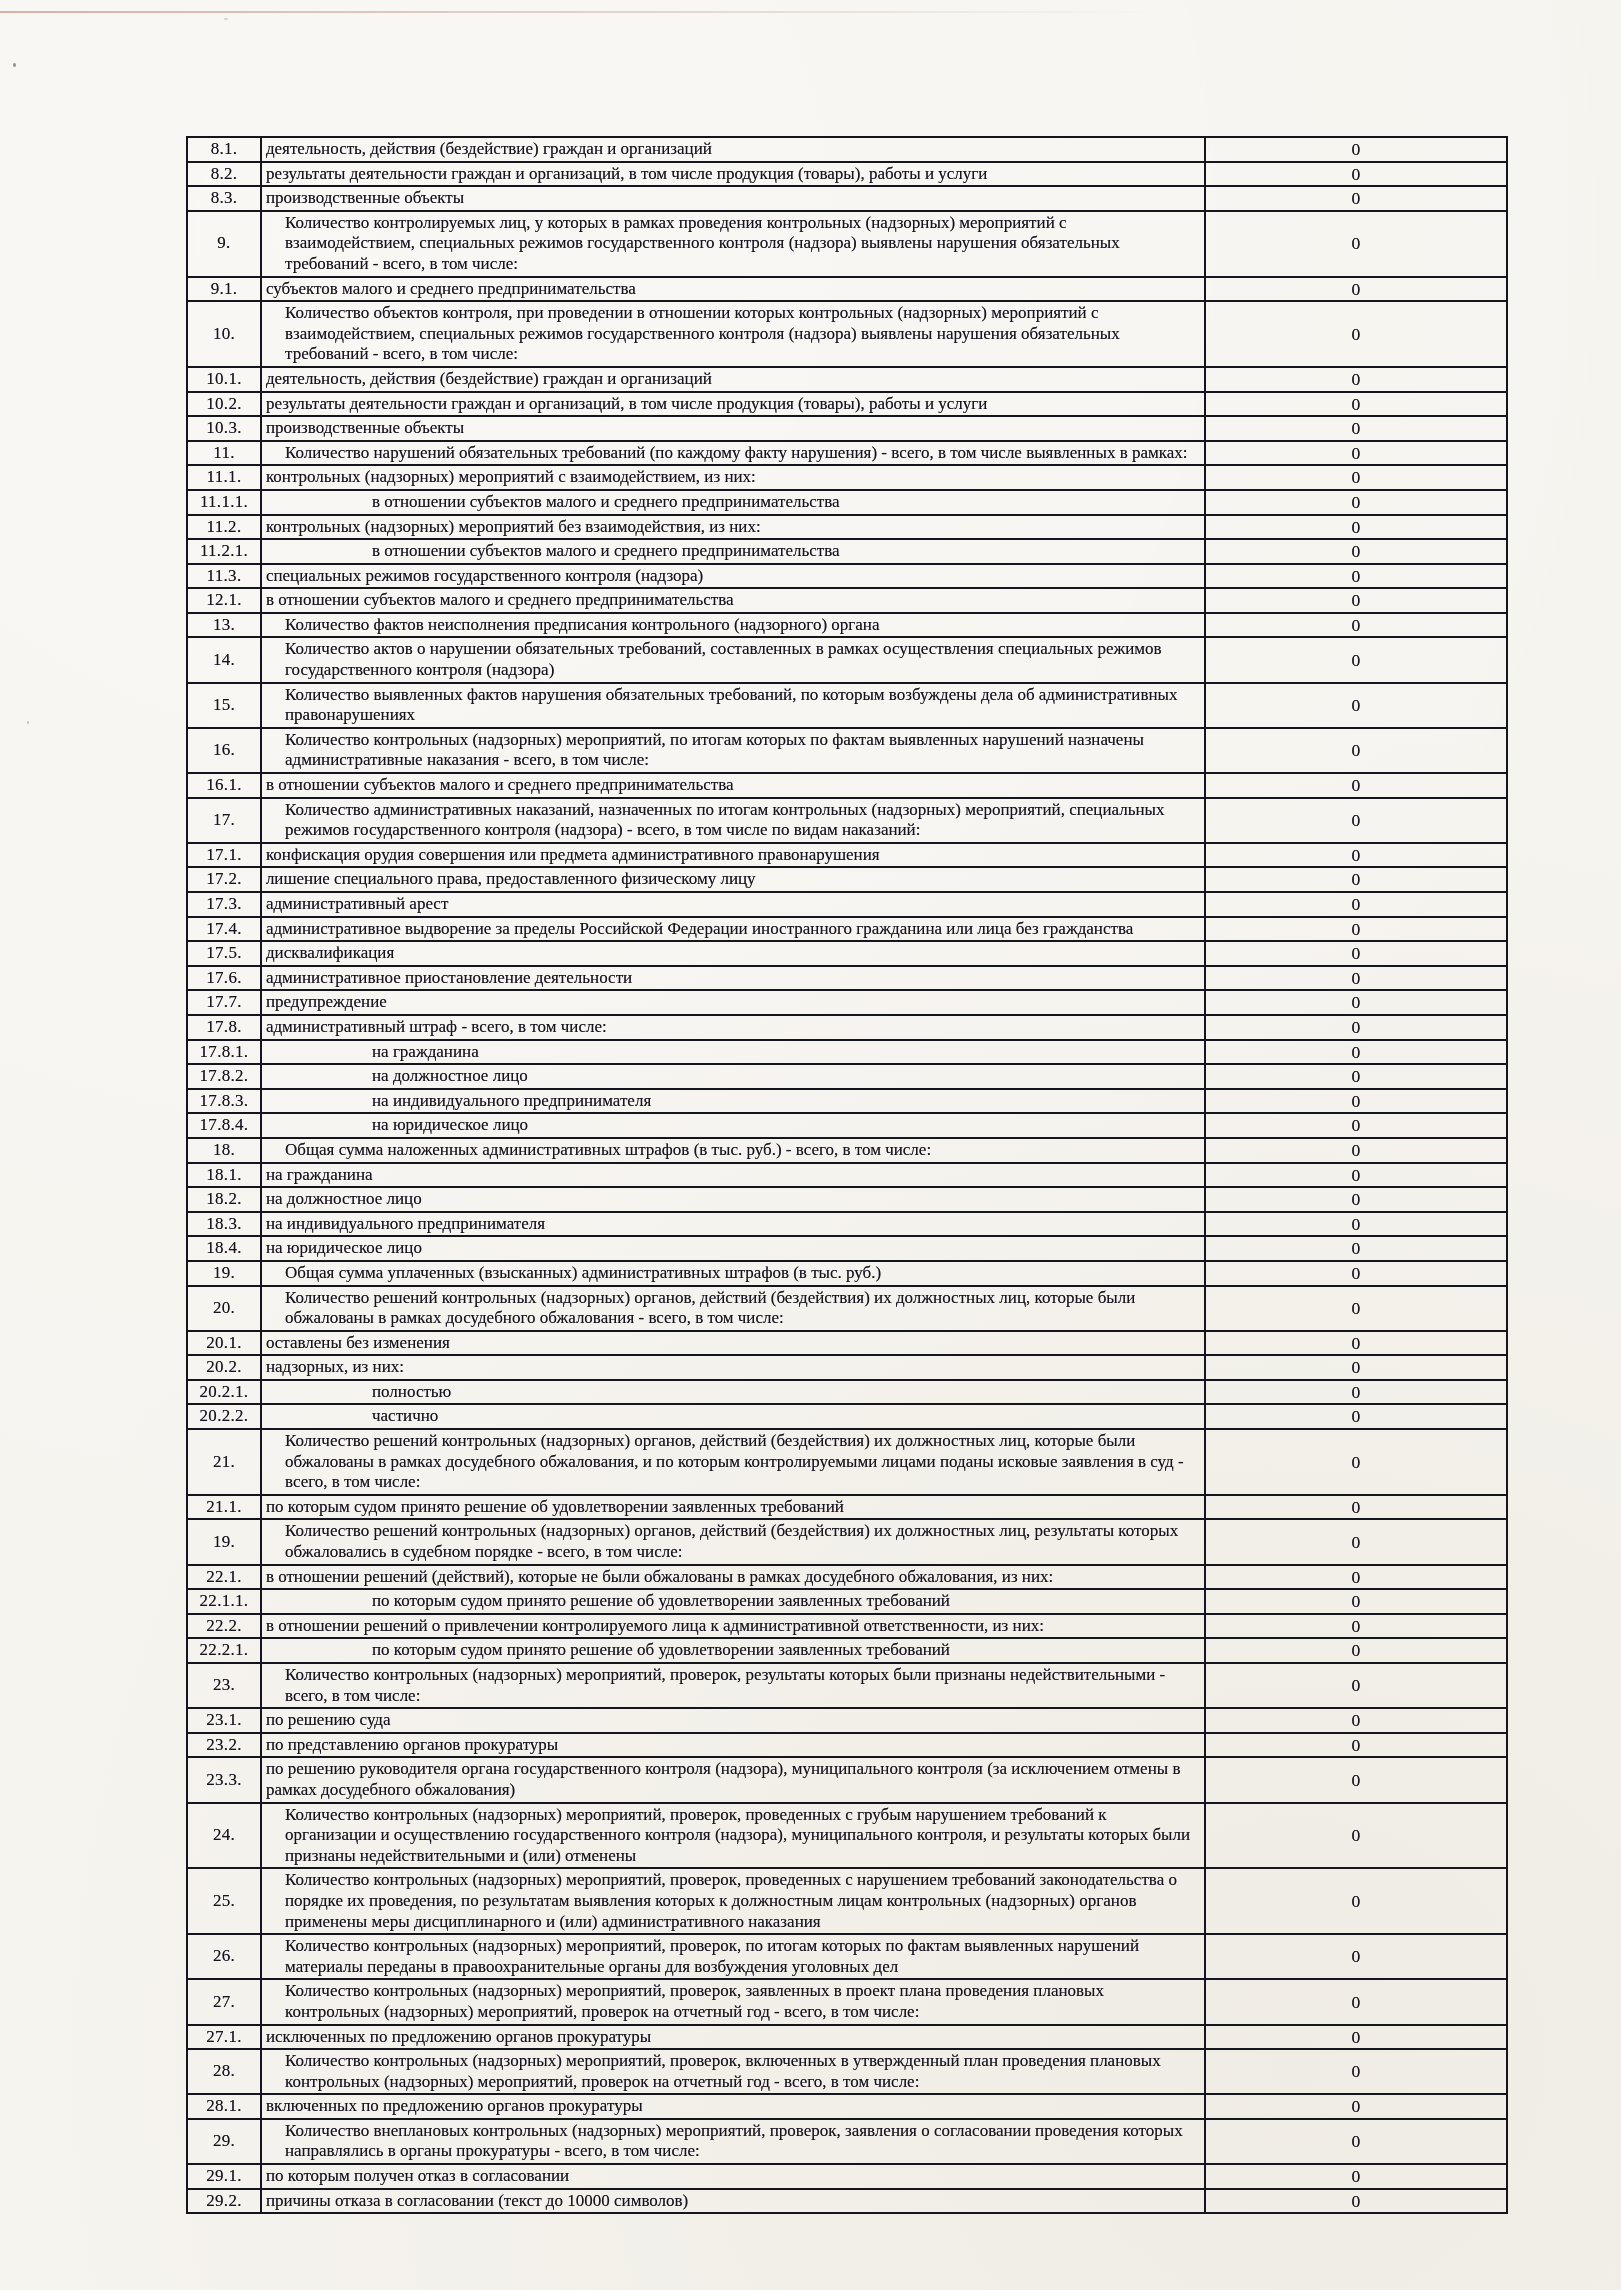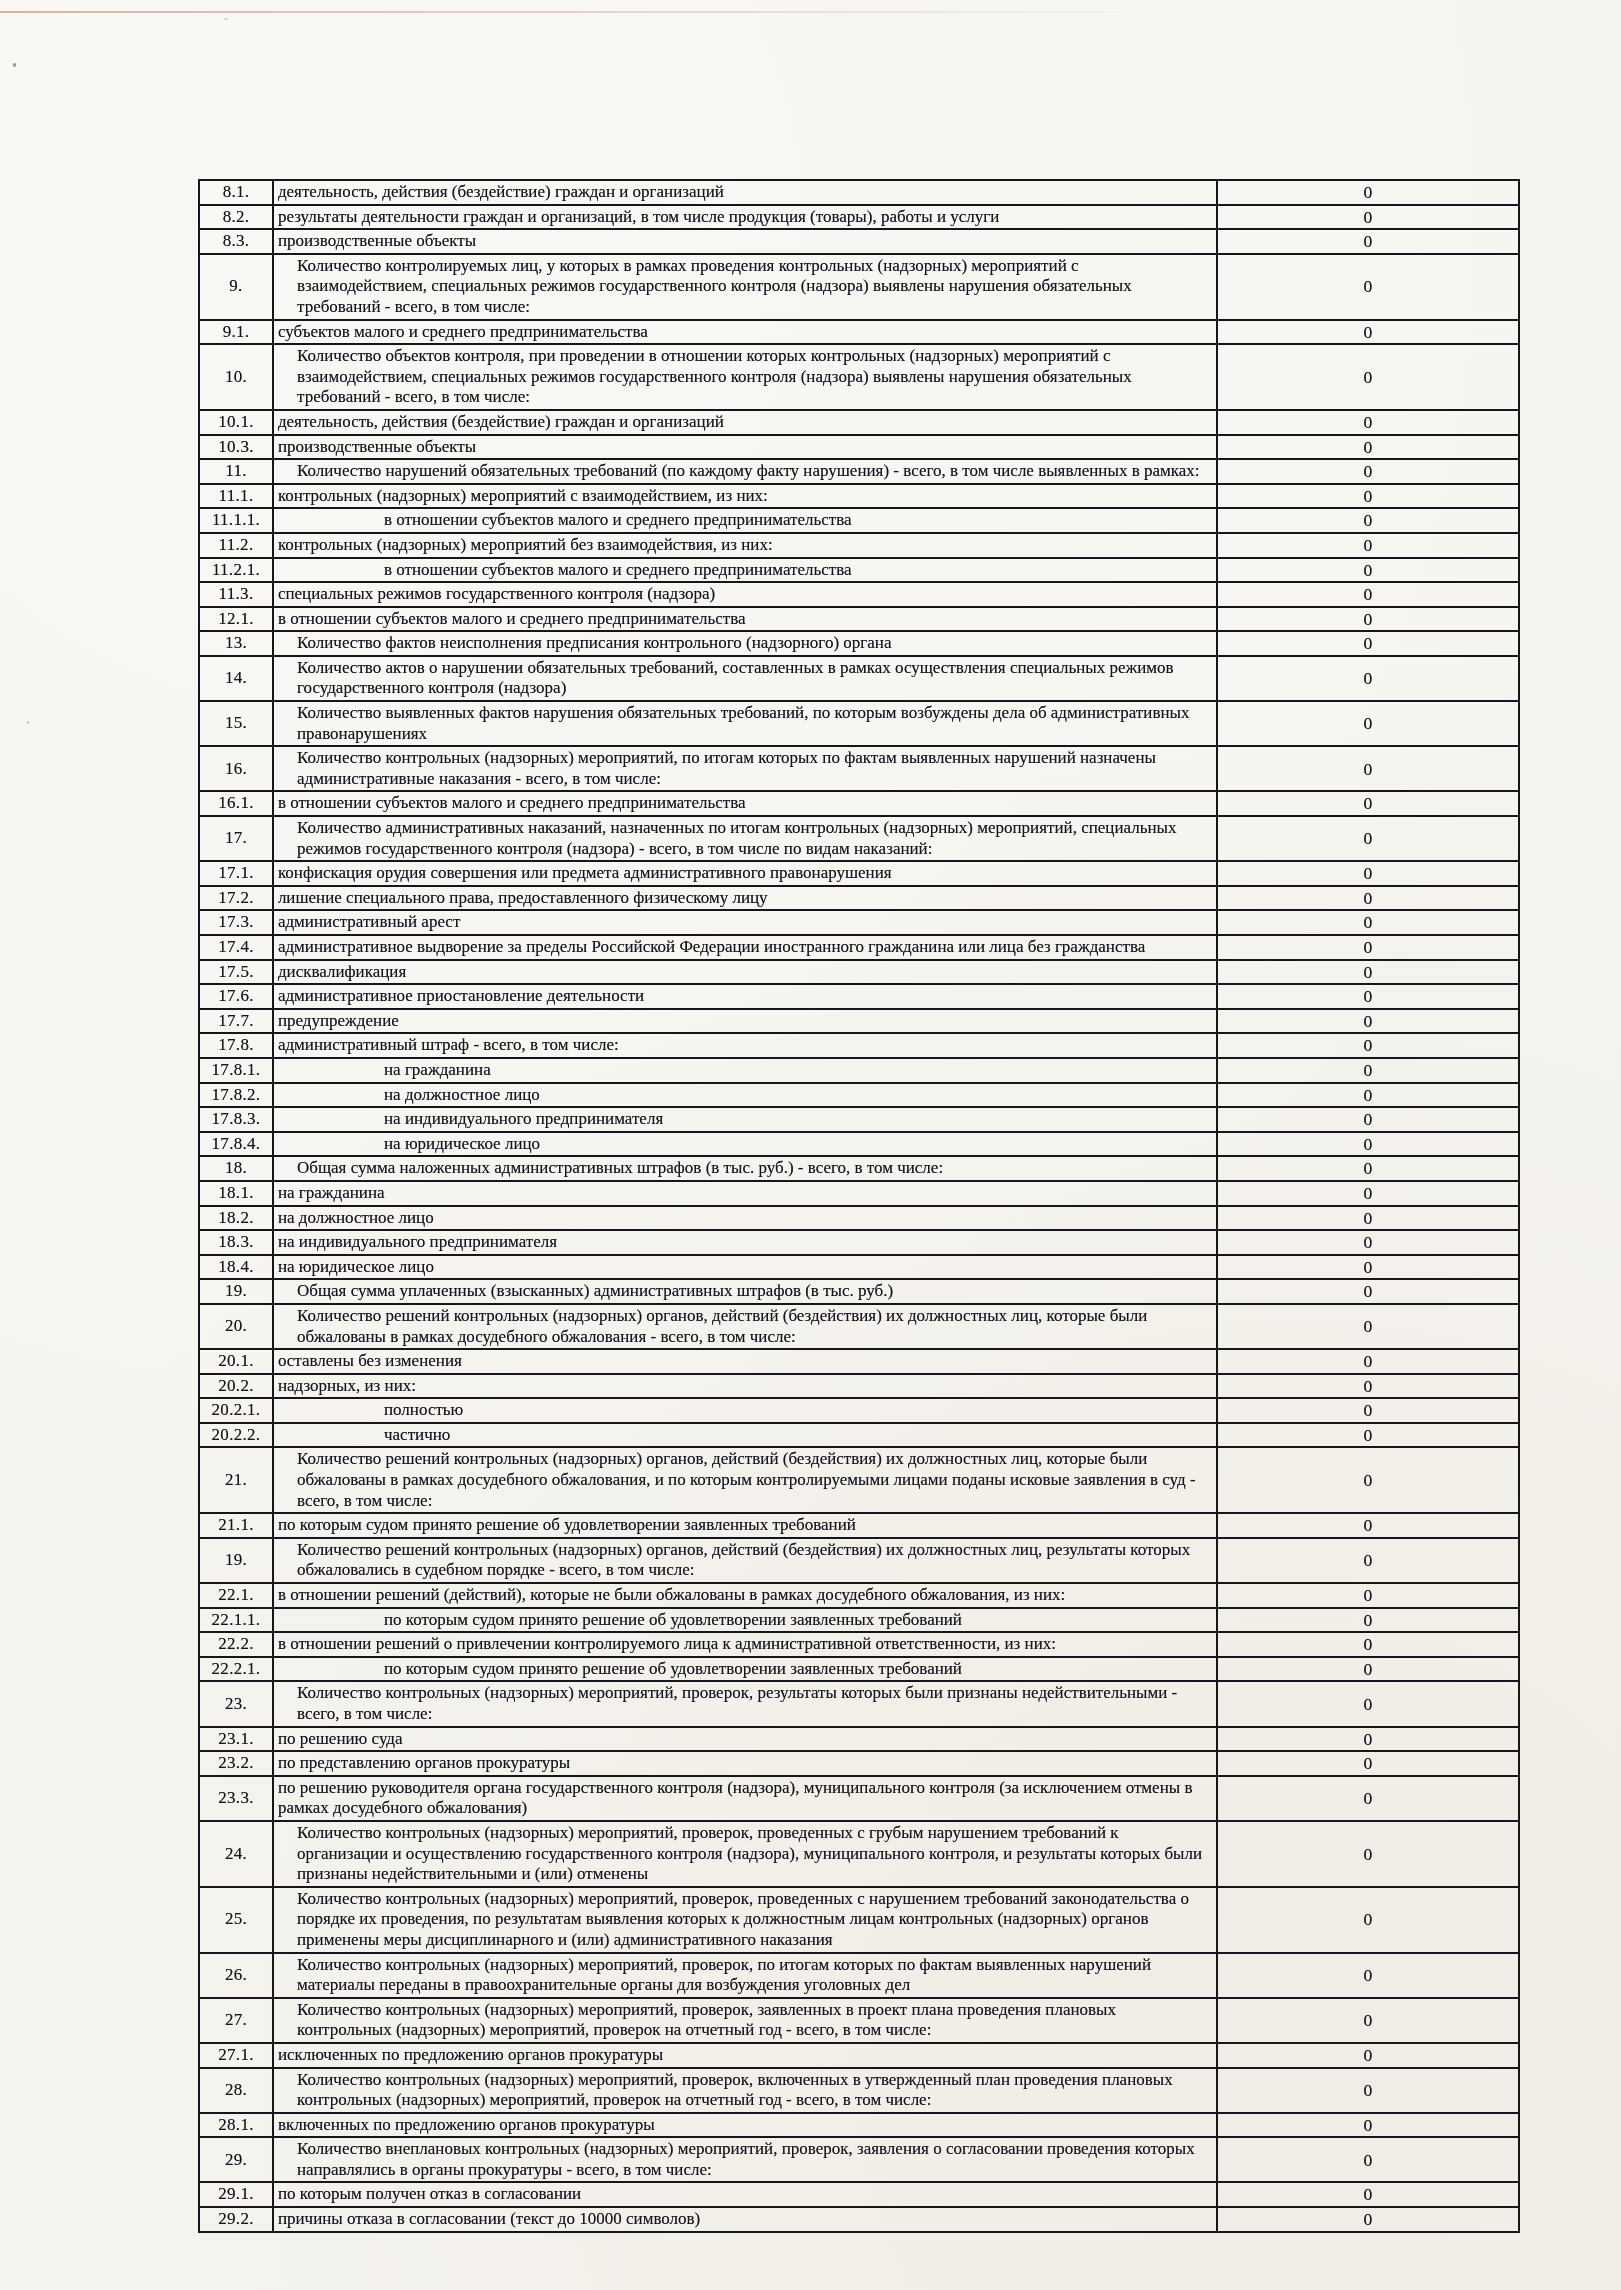--- a/index.html
+++ b/index.html
@@ -29,30 +29,29 @@
     position:absolute;left:0;top:10.8px;width:1157px;height:2px;
     background:linear-gradient(90deg, rgba(190,120,100,.55), rgba(170,140,120,.28) 60%, rgba(170,140,120,0));
   }
   .speck{position:absolute;background:rgba(70,60,70,.55);border-radius:50%;}
   .speck.s1{left:12.7px;top:63px;width:2.9px;height:3.9px;}
   .speck.s2{left:26.5px;top:721px;width:2.9px;height:2.9px;opacity:.5;}
   .speck.s3{left:224px;top:17.6px;width:3.9px;height:2.9px;opacity:.35;}
 
   table.report{
     position:absolute;
-    left:198px;
+    left:186px;
     top:136px;
     width:1320px;
     border-collapse:collapse;
     table-layout:fixed;
     font-size:17px;
     line-height:20.6px;
     color:var(--ink);
     text-shadow:0 0 0.5px rgba(25,20,45,.55);
-    margin-top:43px;
   }
   table.report{border:2.9px solid var(--line);}
   col.c-num{width:74px;}
   col.c-desc{width:944px;}
   col.c-val{width:302px;}
   td{
     border:2px solid var(--line);
     vertical-align:middle;
     padding:1px 3.9px;
     
@@ -123,20 +122,25 @@
     <td class="desc i0">Количество объектов контроля, при проведении в отношении которых контрольных (надзорных) мероприятий с взаимодействием, специальных режимов государственного контроля (надзора) выявлены нарушения обязательных требований - всего, в том числе:</td>
     <td class="val">0</td>
   </tr>
 
   <tr>
     <td class="num">10.1.</td>
     <td class="desc i1">деятельность, действия (бездействие) граждан и организаций</td>
     <td class="val">0</td>
   </tr>
 
+  <tr>
+    <td class="num">10.2.</td>
+    <td class="desc i1">результаты деятельности граждан и организаций, в том числе продукция (товары), работы и услуги</td>
+    <td class="val">0</td>
+  </tr>
 
   <tr>
     <td class="num">10.3.</td>
     <td class="desc i1">производственные объекты</td>
     <td class="val">0</td>
   </tr>
 
   <tr>
     <td class="num">11.</td>
     <td class="desc i0">Количество нарушений обязательных требований (по каждому факту нарушения) - всего, в том числе выявленных в рамках:</td>

